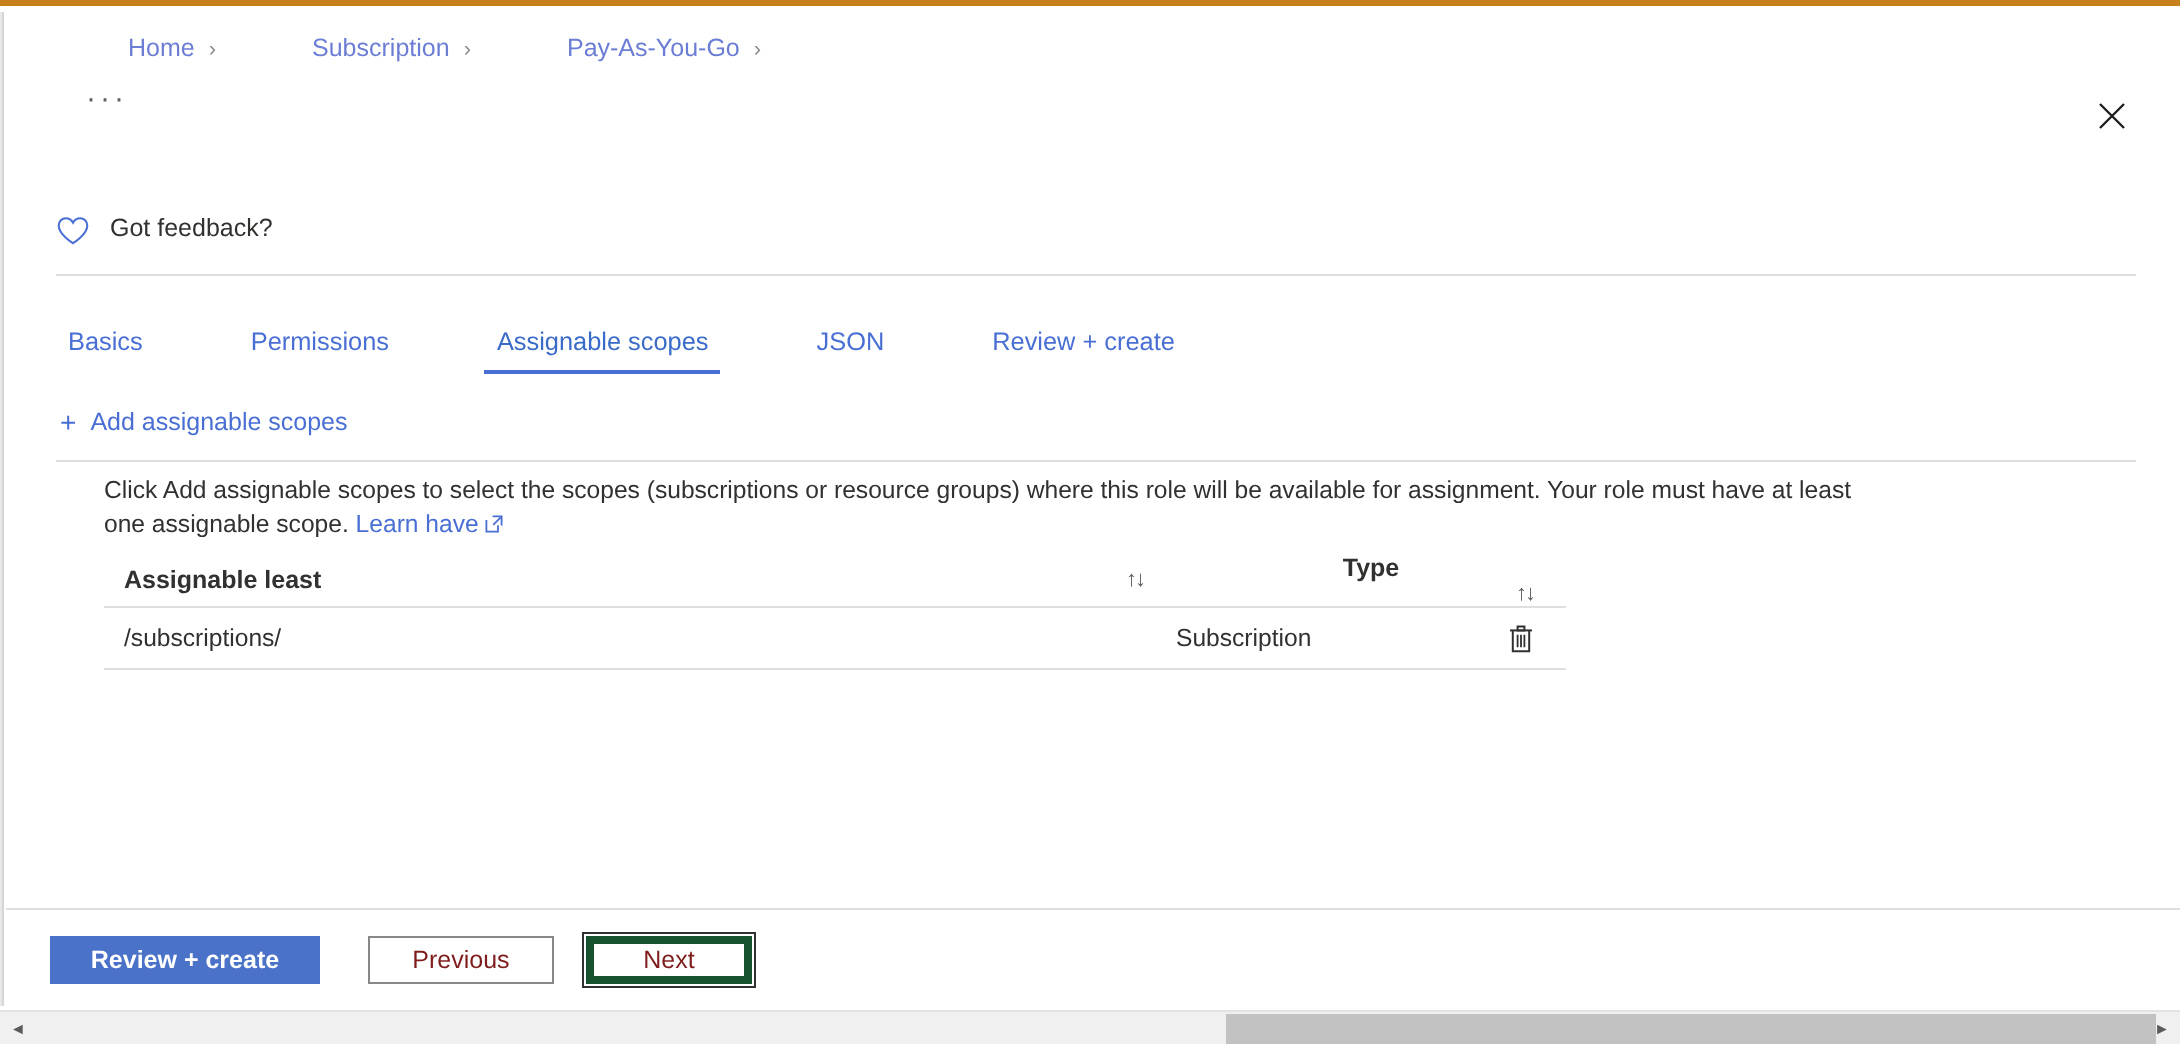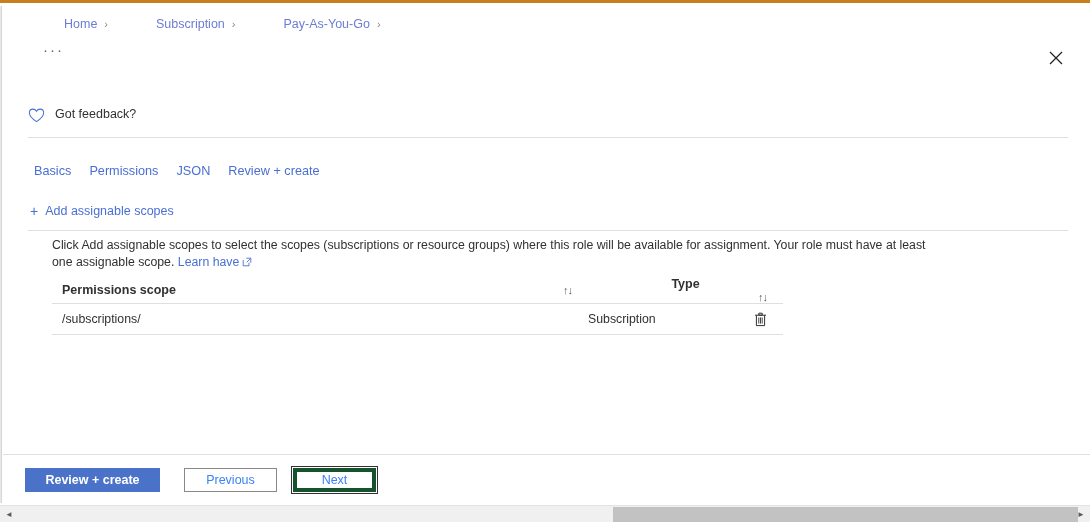--- a/index.html
+++ b/index.html
@@ -129,20 +129,21 @@
     background: #e1dfdd;
   }
 
   
   .tabs {
     position: absolute;
     left: 22px;
     top: 158px;
     display: flex;
     align-items: flex-start;
+    gap: 36px;
   }
   .tab {
     position: relative;
     font-size: 12.7px;
     color: #4a6fd4;
     padding: 0 9px 9px 9px;
     cursor: pointer;
     white-space: nowrap;
   }
   .tab.active {
@@ -288,21 +289,21 @@
     font-family: "Liberation Sans", sans-serif;
     font-size: 12.5px;
     height: 24px;
     box-sizing: border-box;
     cursor: pointer;
     display: inline-flex;
     align-items: center;
     justify-content: center;
     background: #ffffff;
     border: 1px solid #8a8886;
-    color: #3b82f6;
+    color: #7f1d1d;
     padding: 0 12px;
   }
   .btn.primary {
     background: #4a72c8;
     border: 1px solid #4a72c8;
     color: #ffffff;
     font-weight: 600;
     width: 135px;
     margin-right: 24px;
   }
@@ -405,20 +406,21 @@
         <path d="M10 16.2 C10 16.2 1.6 11 1.6 5.9 C1.6 3.3 3.5 1.5 5.8 1.5 C7.6 1.5 9.2 2.6 10 4.1 C10.8 2.6 12.4 1.5 14.2 1.5 C16.5 1.5 18.4 3.3 18.4 5.9 C18.4 11 10 16.2 10 16.2 Z" fill="none" stroke="#4a6fd4" stroke-width="1.2"></path>
       </svg>
       <span class="feedback-text">Got feedback?</span>
     </div>
 
     <div class="divider-top"></div>
 
     <div class="tabs">
       <div class="tab">Basics</div>
       <div class="tab">Permissions</div>
+      <div class="tab active">Assignable scopes</div>
       <div class="tab">JSON</div>
       <div class="tab">Review + create</div>
     </div>
 
     <div class="command-bar">
       <div class="cmd-link">
         <span class="cmd-plus">+</span>
         <span>Add assignable scopes</span>
       </div>
     </div>
@@ -429,21 +431,21 @@
       <a>Learn have</a><svg class="ext-icon" width="10" height="10" viewBox="0 0 10 10">
         <path d="M1.2 3.0 L1.2 8.8 L7.0 8.8 L7.0 5.6" fill="none" stroke="#4a6fd4" stroke-width="0.9"></path>
         <path d="M4.3 1.2 L8.8 1.2 L8.8 5.7" fill="none" stroke="#4a6fd4" stroke-width="0.9"></path>
         <path d="M8.6 1.4 L4.6 5.4" fill="none" stroke="#4a6fd4" stroke-width="0.9"></path>
       </svg>
     </div>
 
     <div class="table">
       <div class="thead">
         <div class="th col-scope">
-          <span>Permissions scope</span>
+          <span>Assignable least</span>
           <span class="sort-icon">↑↓</span>
         </div>
         <div class="th col-type">
           <span>Type</span>
           <span class="sort-icon">↑↓</span>
         </div>
       </div>
       <div class="trow">
         <div class="td col-scope">/subscriptions/</div>
         <div class="td col-type">Subscription</div>

